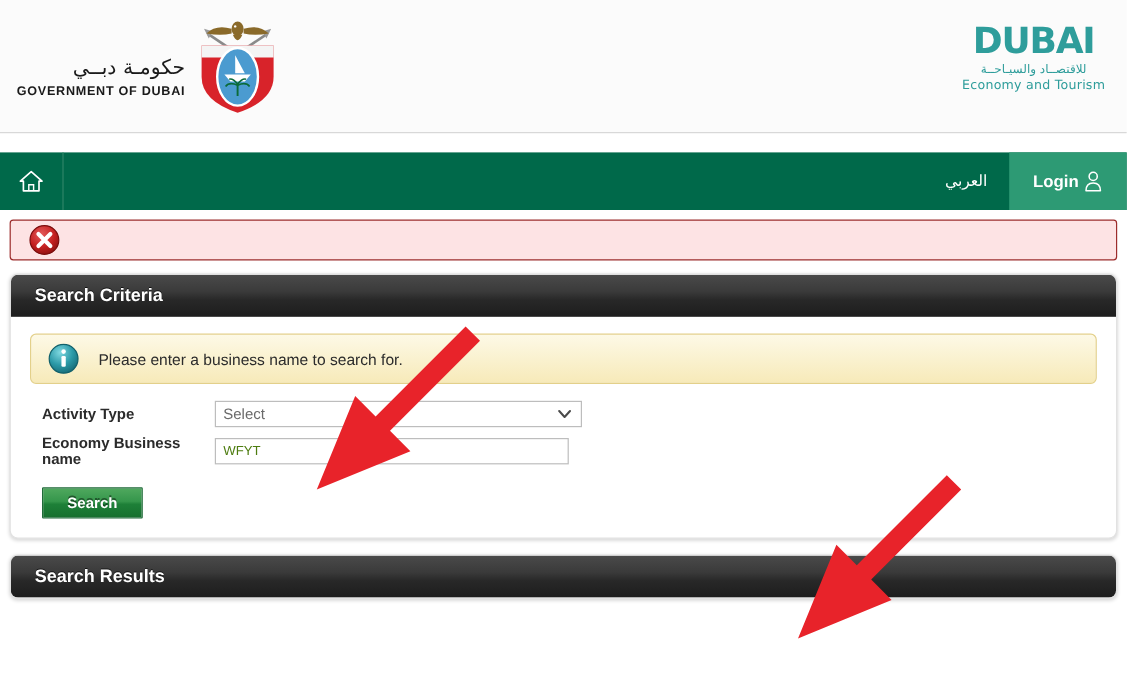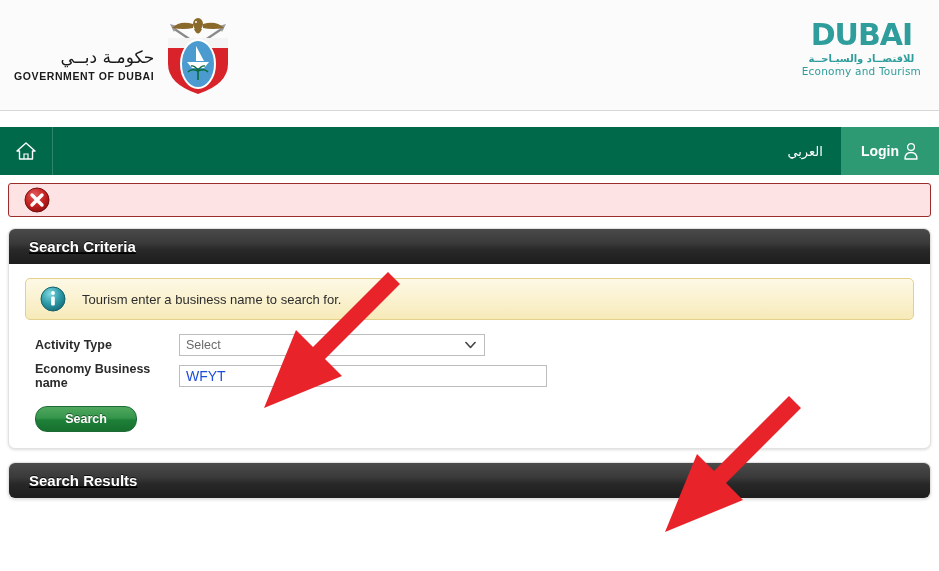--- a/index.html
+++ b/index.html
@@ -67,21 +67,20 @@
     line-height: 1;
   }
   .det-ar {
     font-family: "DejaVu Sans", sans-serif;
     font-size: 10px;
     color: #2e9d9b;
     direction: rtl;
     letter-spacing: 1px;
     margin-top: 4px;
     line-height: 1;
-    font-weight: bold;
   }
   .det-en {
     font-family: "DejaVu Sans", sans-serif;
     font-size: 10.5px;
     color: #2e9d9b;
     letter-spacing: 0.2px;
     margin-top: 2px;
     line-height: 1;
   }
 
@@ -145,21 +144,20 @@
     border-radius: 7px;
     box-shadow: 0 1px 3px rgba(0,0,0,0.14);
     overflow: hidden;
     margin-bottom: 13px;
   }
   .panel-header {
     height: 35px;
     background: linear-gradient(to bottom, #4a4a4a 0%, #3a3a3a 40%, #282828 60%, #1d1d1d 100%);
     display: flex; align-items: center;
     padding: 0 16px 0 20px;
-    text-decoration: underline;
   }
   .panel-title {
     color: #ffffff;
     font-size: 15px;
     font-weight: bold;
     text-shadow: 0 -1px 0 rgba(0,0,0,0.7);
   }
   .panel-body { padding: 14px 16px 16px 16px; }
 
   .info-box {
@@ -201,37 +199,37 @@
     position: relative;
     display: flex; align-items: center;
     cursor: pointer;
   }
   .form-select .chev {
     position: absolute;
     right: 8px; top: 50%;
     transform: translateY(-50%);
   }
   .form-input {
-    width: 368px;
+    width: 295px;
     height: 22px;
     border: 1px solid #bdbdbd;
     background: #ffffff;
     font-family: "Liberation Sans", sans-serif;
-    font-size: 14px;
-    color: #1d4ed8;
+    font-size: 11px;
+    color: #4d7c0f;
     padding: 0 6px;
     outline: none;
   }
 
   .search-btn {
     margin-top: 10px;
     margin-left: 10px;
-    width: 102px; height: 26px;
+    width: 84px; height: 26px;
     border: 1px solid #1f6b38;
-    border-radius: 12px;
+    border-radius: 1px;
     background: linear-gradient(to bottom, #4fa85e 0%, #35964b 45%, #1e8038 55%, #17702f 100%);
     color: #ffffff;
     font-size: 12.5px;
     font-weight: bold;
     text-shadow: 0 -1px 0 rgba(0,0,0,0.45);
     cursor: pointer;
     font-family: "Liberation Sans", sans-serif;
     text-align: center;
   }
 
@@ -347,21 +345,21 @@
               <radialGradient id="infg" cx="38%" cy="28%" r="78%">
                 <stop offset="0%" stop-color="#7fd8e0"></stop>
                 <stop offset="55%" stop-color="#2c9aa8"></stop>
                 <stop offset="100%" stop-color="#156975"></stop>
               </radialGradient>
             </defs>
             <circle cx="13" cy="13" r="12" fill="url(#infg)" stroke="#12616b" stroke-width="1"></circle>
             <circle cx="13" cy="7" r="1.9" fill="#ffffff"></circle>
             <rect x="11.2" y="10.6" width="3.6" height="9" rx="1.1" fill="#ffffff"></rect>
           </svg>
-          <span class="info-text">Tourism enter a business name to search for.</span>
+          <span class="info-text">Please enter a business name to search for.</span>
         </div>
 
         <div class="form-row">
           <div class="form-label">Activity Type</div>
           <div class="form-select">
             <span>Select</span>
             <svg class="chev" width="11" height="7" viewBox="0 0 11 7">
               <path d="M1 1 L5.5 6 L10 1" fill="none" stroke="#4a4a4a" stroke-width="1.7" stroke-linecap="round" stroke-linejoin="round"></path>
             </svg>
           </div>

